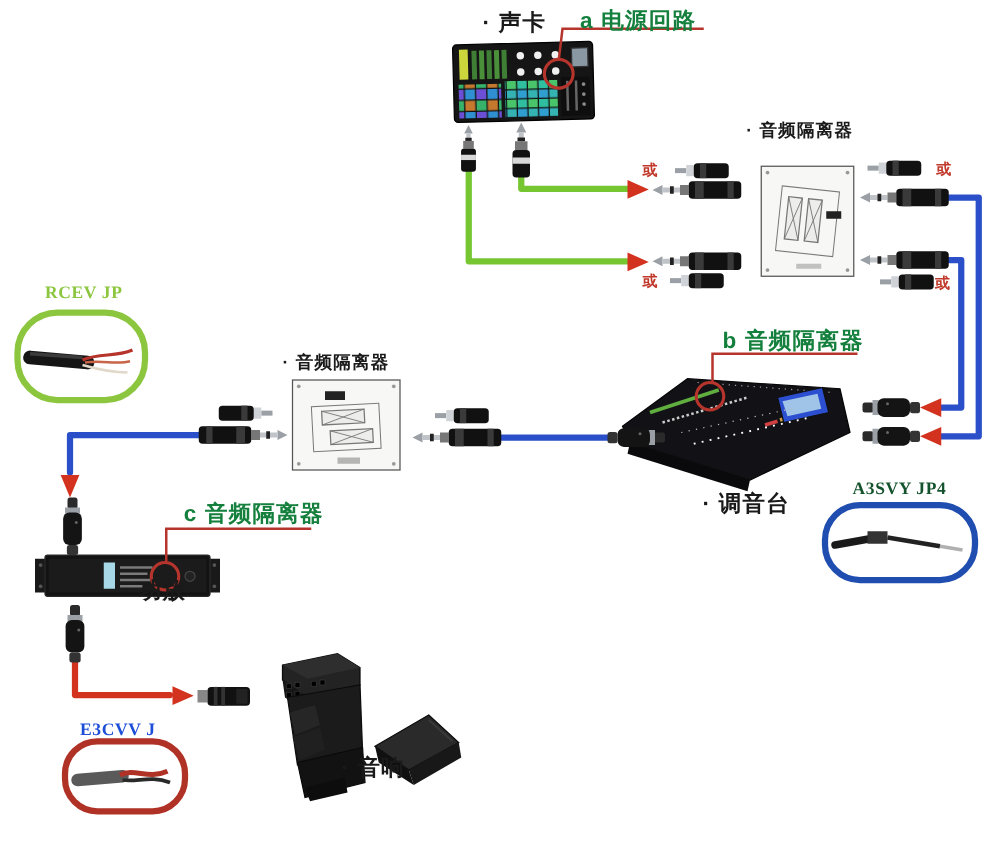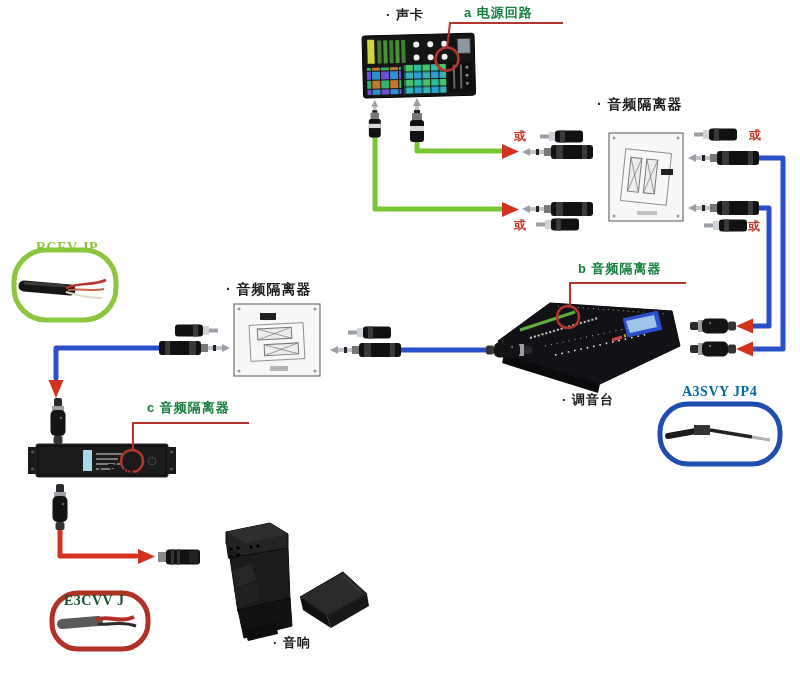--- a/index.html
+++ b/index.html
@@ -1,28 +1,28 @@
 <!DOCTYPE html>
 <html><head>
 <meta charset="utf-8">
 <style>
   html,body{margin:0;padding:0;background:#fff;}
   .stage{position:relative;width:800px;height:675px;background:#ffffff;overflow:hidden;
          font-family:"Liberation Sans",sans-serif;}
   .stage svg{position:absolute;left:0;top:0;}
-  .lbl{position:absolute;font-weight:bold;font-size:13px;color:#1a1a1a;
+  .lbl{position:absolute;font-weight:bold;font-size:18px;color:#1a1a1a;
        white-space:nowrap;letter-spacing:1px;}
   .lbl.small{font-size:14px;}
   .red-lbl{color:#15803d;}
   .or-lbl{position:absolute;font-weight:bold;font-size:12px;color:#c0392b;white-space:nowrap;}
   .cable-lbl{position:absolute;font-family:"Liberation Serif",serif;font-weight:bold;
              font-size:14px;letter-spacing:.5px;white-space:nowrap;}
   .green-lbl{color:#8cc63e;}
-  .blue-lbl{color:#0369a1;}
-  .ered-lbl{color:#14532d;margin-top:16px;}
+  .blue-lbl{color:#14532d;}
+  .ered-lbl{color:#1d4ed8;}
 </style>
 </head>
 <body>
 
 <div class="stage">
 
 <svg width="800" height="675" viewBox="0 0 800 675">
   <defs>
     <pattern id="padsL" width="18" height="18" patternUnits="userSpaceOnUse">
       <rect width="18" height="18" fill="#101010"></rect>
@@ -278,23 +278,23 @@
 
 <div class="lbl" style="left:386px;top:6px">· 声卡</div>
 <div class="lbl red-lbl" style="left:464px;top:4px">a 电源回路</div>
 <div class="lbl small" style="left:597px;top:96px">· 音频隔离器</div>
 
 <span class="or-lbl" style="left:514px;top:128px">或</span>
 <span class="or-lbl" style="left:514px;top:217px">或</span>
 <span class="or-lbl" style="left:749px;top:127px">或</span>
 <span class="or-lbl" style="left:748px;top:218px">或</span>
 
-<div class="cable-lbl green-lbl" style="left:36px;top:240px">RCEV JP</div>
+<div class="cable-lbl green-lbl" style="left:36px;top:227px">RCEV JP</div>
 <div class="lbl small" style="left:226px;top:281px">· 音频隔离器</div>
 <div class="lbl red-lbl" style="left:578px;top:260px">b 音频隔离器</div>
 <div class="lbl" style="left:562px;top:391px">· 调音台</div>
 <div class="cable-lbl blue-lbl" style="left:682px;top:384px">A3SVY JP4</div>
 <div class="lbl red-lbl" style="left:147px;top:399px">c 音频隔离器</div>
 <div class="lbl" style="left:98px;top:460px">· 功放</div>
 <div class="cable-lbl ered-lbl" style="left:64px;top:577px">E3CVV J</div>
-<div class="lbl" style="left:273px;top:634px">· 音响</div>
+<div class="lbl" style="left:273px;top:602px">· 音响</div>
 
 </div>
 
 </body></html>

